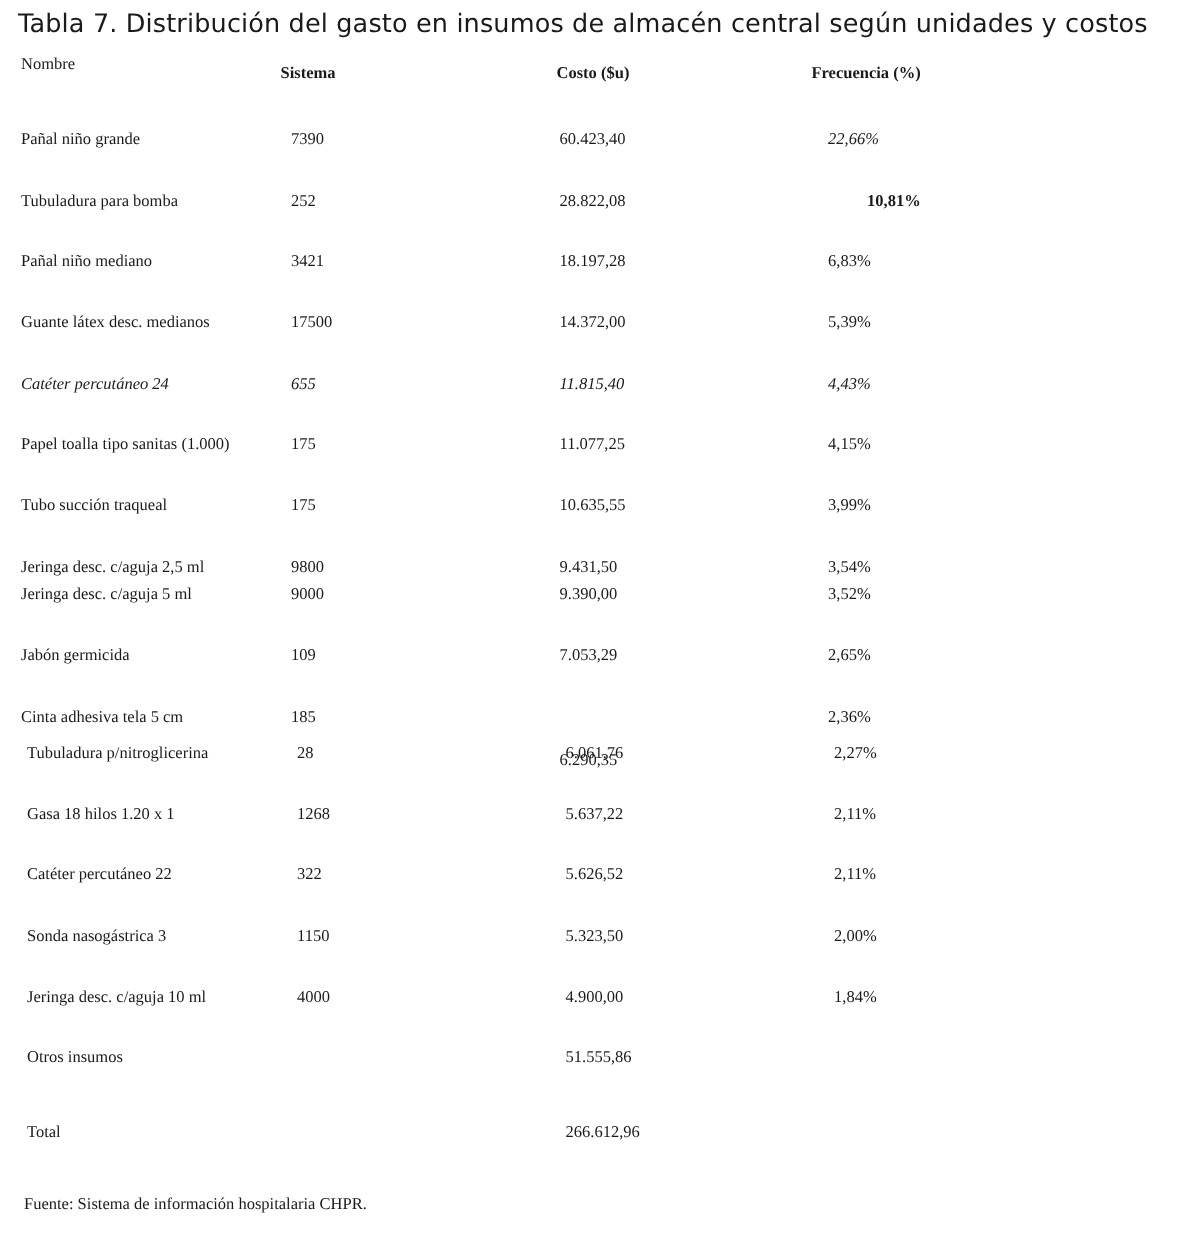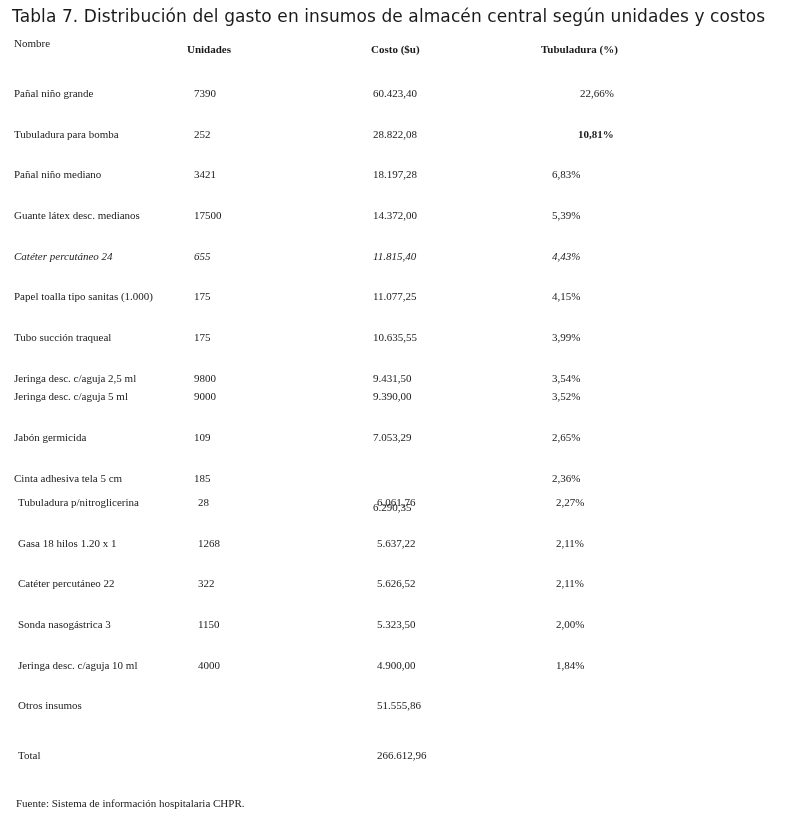--- a/index.html
+++ b/index.html
@@ -16,30 +16,30 @@
     .hdr.bold { font-weight: bold; }
     .row { position: absolute; left: 0; width: 796px; height: 14px; }
     .row .cell { top: 0; }
   </style>
 </head>
 <body>
 
 <div class="title">Tabla 7. Distribución del gasto en insumos de almacén central según unidades y costos</div>
 
 <div class="hdr" style="left:14px; top:37px;">Nombre</div>
-<div class="hdr bold" style="left:187px; top:43px;">Unidades</div>
+<div class="hdr bold" style="left:187px; top:43px;">Sistema</div>
 <div class="hdr bold" style="left:371px; top:43px;">Costo ($u)</div>
-<div class="hdr bold" style="left:541px; top:43px;">Tubuladura (%)</div>
+<div class="hdr bold" style="left:541px; top:43px;">Frecuencia (%)</div>
 
 <div id="rows">
     <div class="row" style="top: 87px;">
       <span class="cell" style="left: 14px;">Pañal niño grande</span>
       <span class="cell" style="left: 194px;">7390</span>
       <span class="cell" style="left: 373px;">60.423,40</span>
-      <span class="cell" style="left: 580px;">22,66%</span>
+      <span class="cell" style="left: 552px; font-style: italic;">22,66%</span>
     </div>
     <div class="row" style="top: 128px;">
       <span class="cell" style="left: 14px;">Tubuladura para bomba</span>
       <span class="cell" style="left: 194px;">252</span>
       <span class="cell" style="left: 373px;">28.822,08</span>
       <span class="cell" style="left: 578px; font-weight: bold;">10,81%</span>
     </div>
     <div class="row" style="top: 168px;">
       <span class="cell" style="left: 14px;">Pañal niño mediano</span>
       <span class="cell" style="left: 194px;">3421</span>

